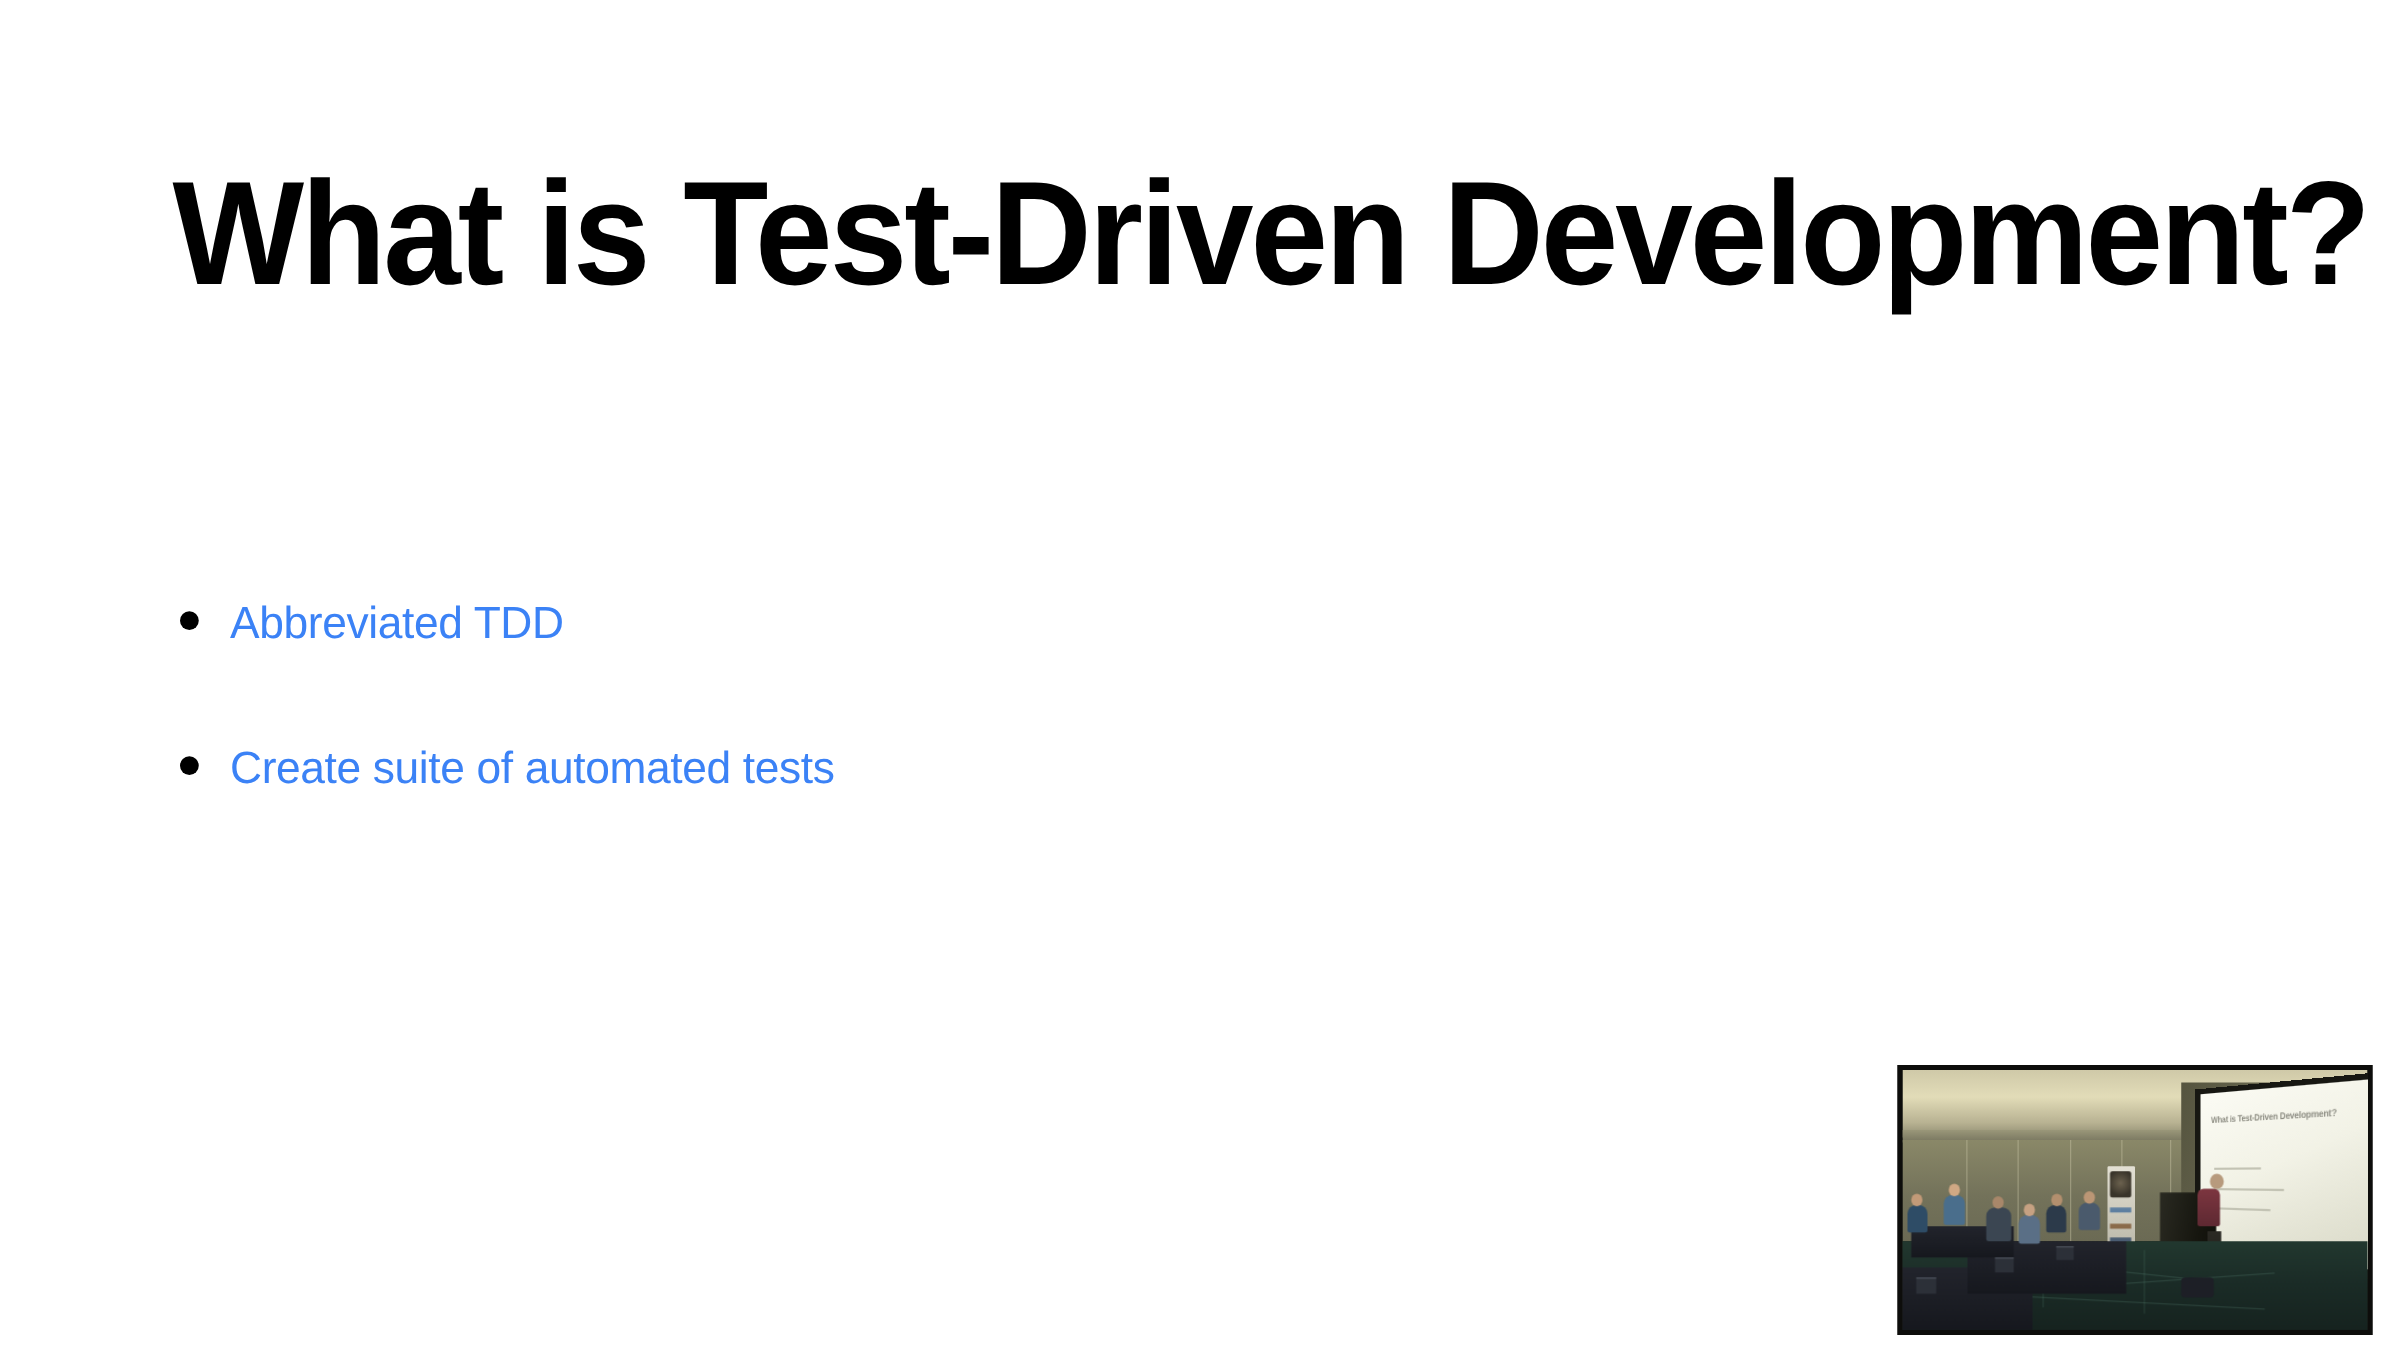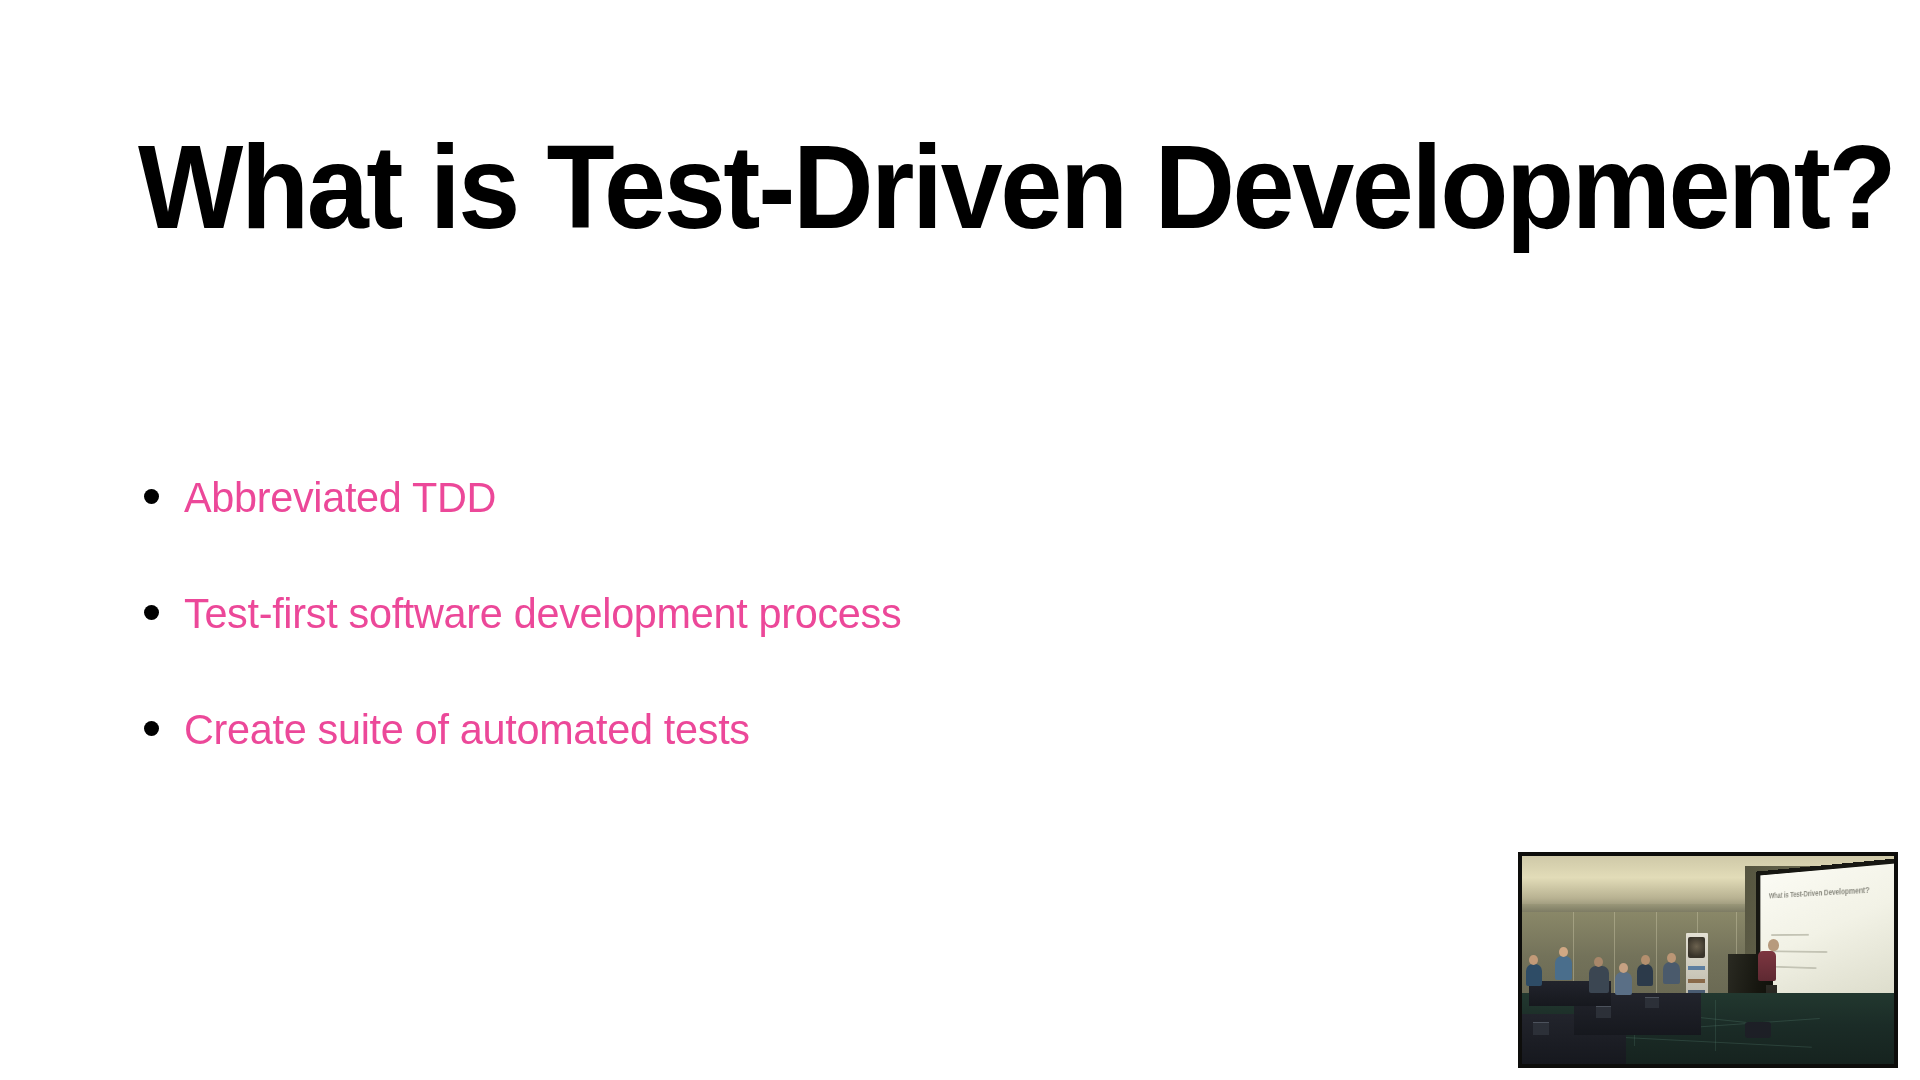--- a/index.html
+++ b/index.html
@@ -47,22 +47,22 @@
     top: 458px;
     width: 1300px;
     list-style: none;
     margin: 0;
     padding: 0;
   }
   #bullet-list li {
     position: relative;
     height: 116px;
     padding-left: 46px;
-    color: #ec4899;
-    font-size: 42px;
+    color: #3b82f6;
+    font-size: 36px;
     line-height: 80px;
     font-weight: 400;
     letter-spacing: -0.3px;
     white-space: nowrap;
   }
   #bullet-list li .bullet-marker {
     position: absolute;
     left: 6px;
     top: 31px;
     width: 15px;
@@ -255,24 +255,20 @@
 
   <h1 id="slide-title">What is Test-Driven Development?</h1>
 
   <ul id="bullet-list">
     <li>
       <span class="bullet-marker"></span>
       <span class="bullet-text">Abbreviated TDD</span>
     </li>
     <li>
       <span class="bullet-marker"></span>
-      <span class="bullet-text">Test-first software development process</span>
-    </li>
-    <li>
-      <span class="bullet-marker"></span>
       <span class="bullet-text">Create suite of automated tests</span>
     </li>
   </ul>
 
   <div id="pip-video">
     <div id="pip-scene">
 
       <div class="room-ceiling"></div>
       <div class="room-ceiling-beam"></div>
 

